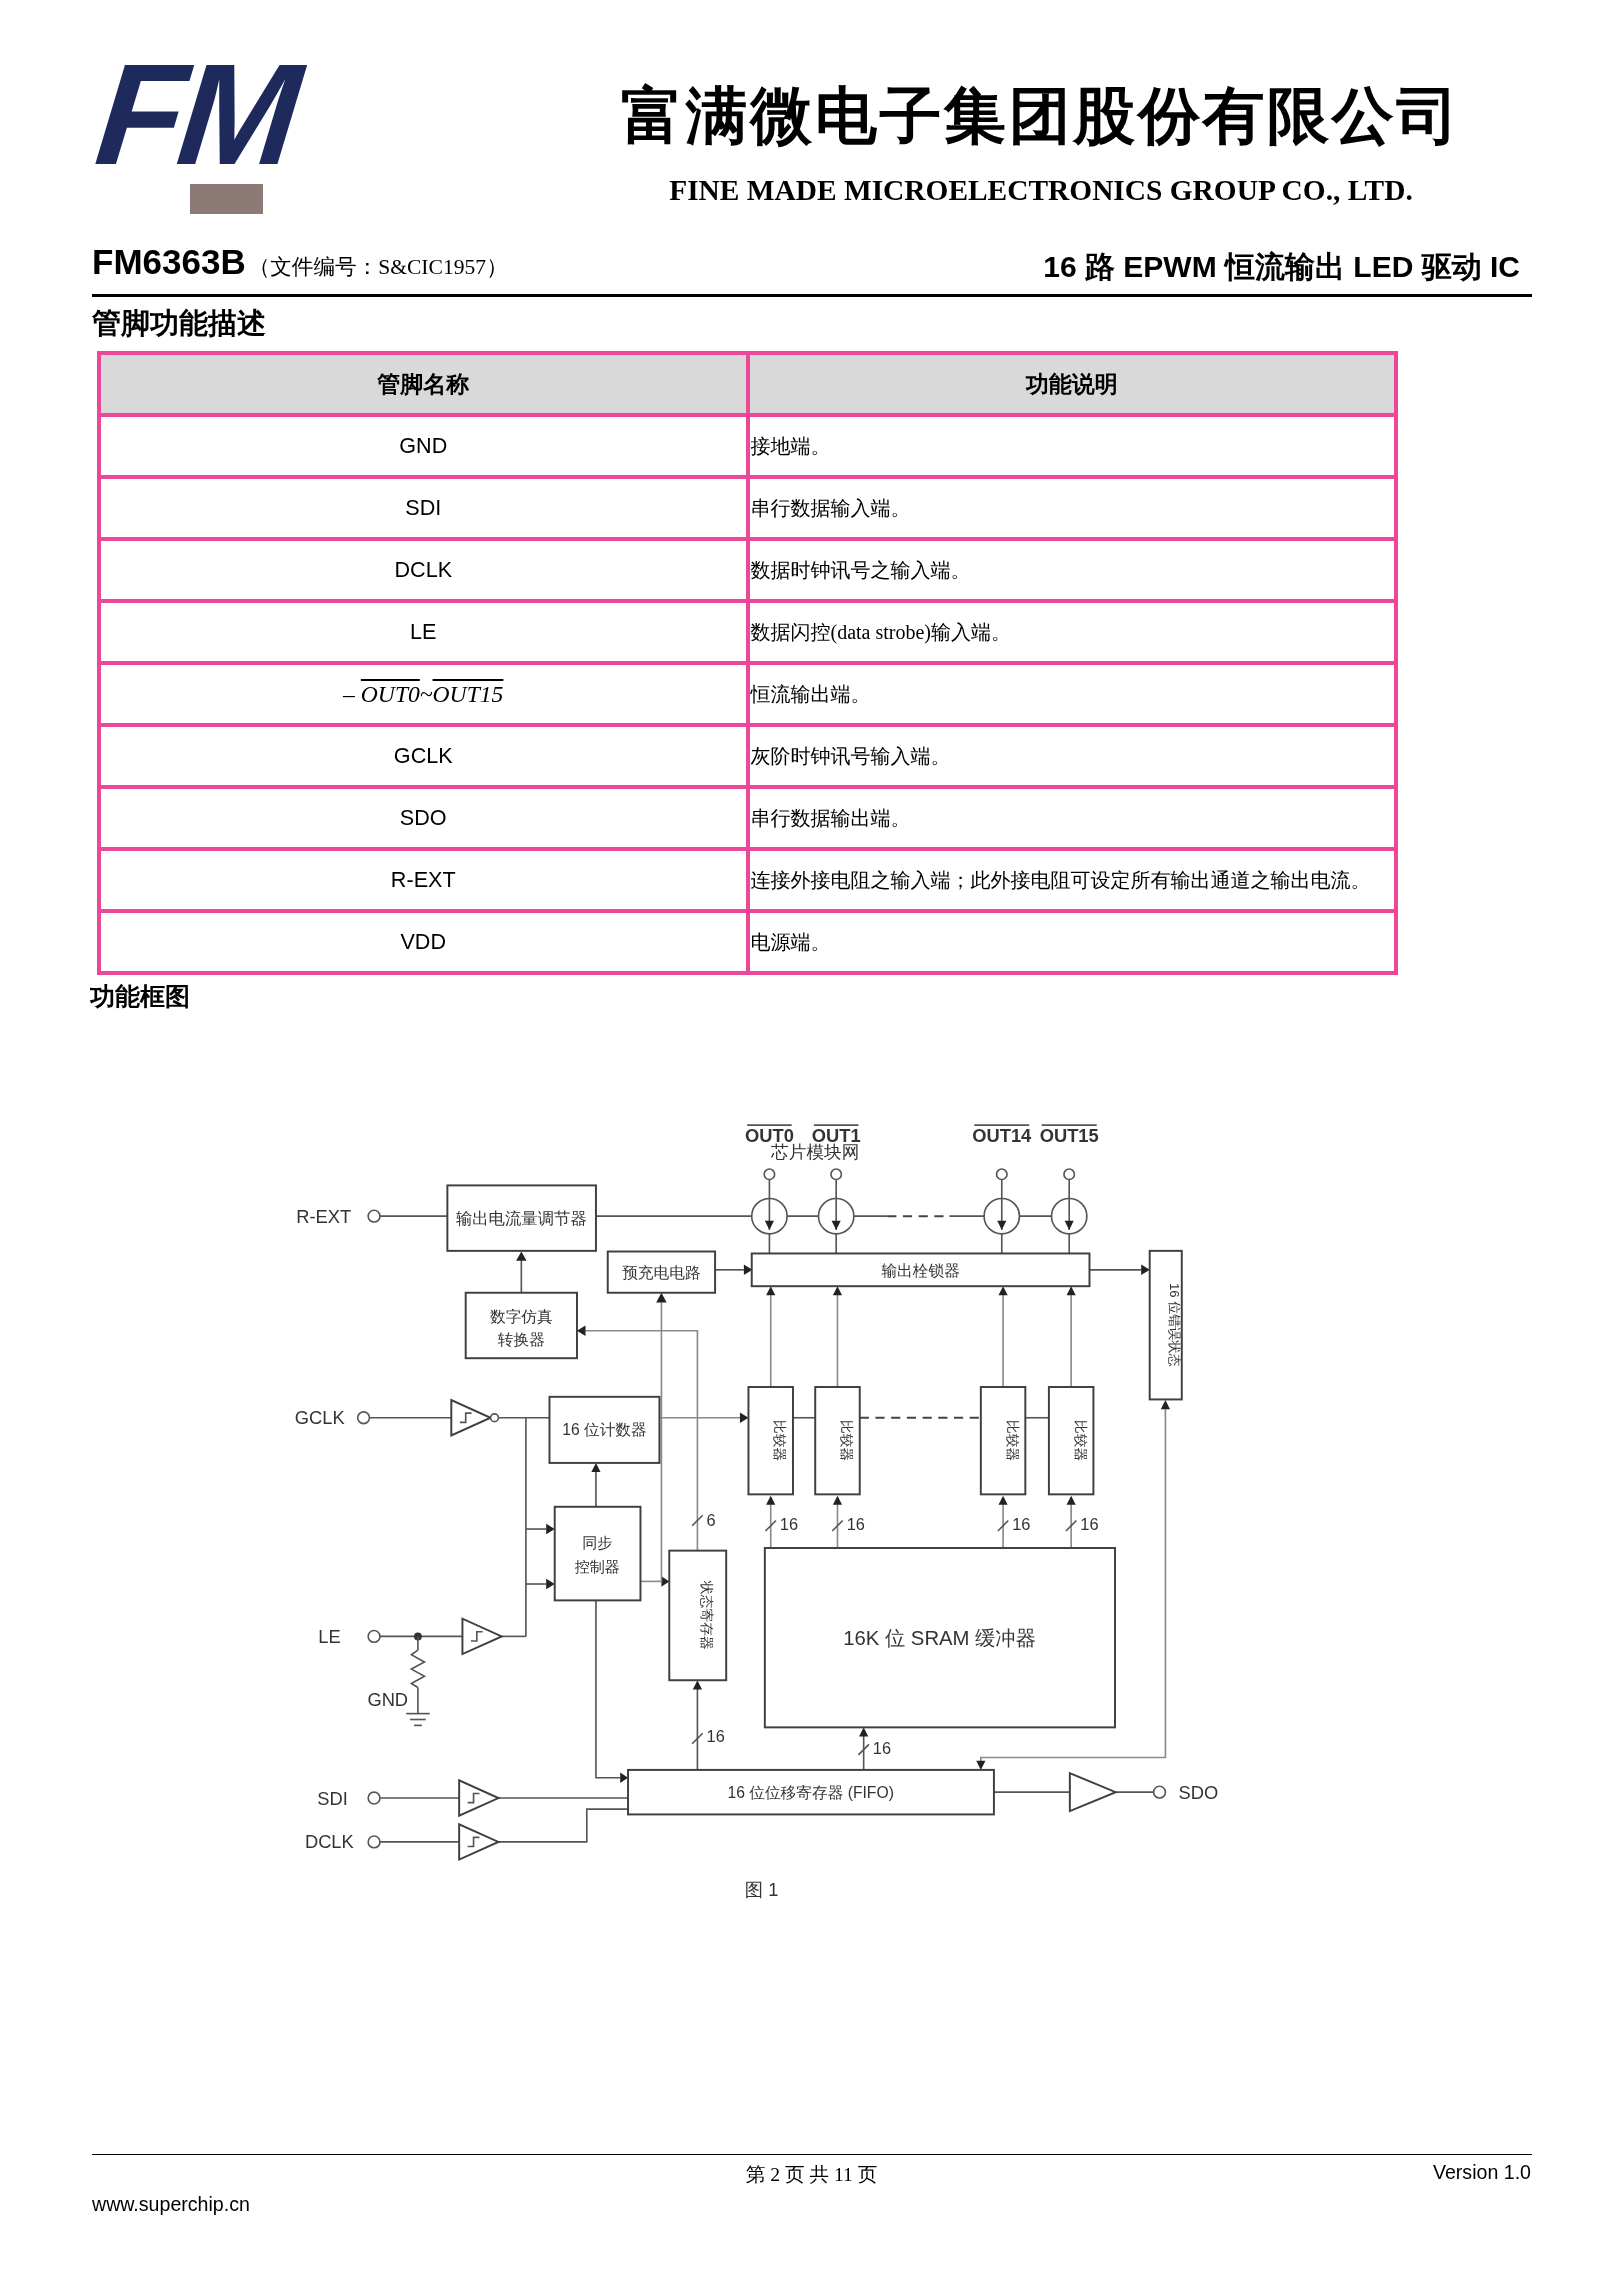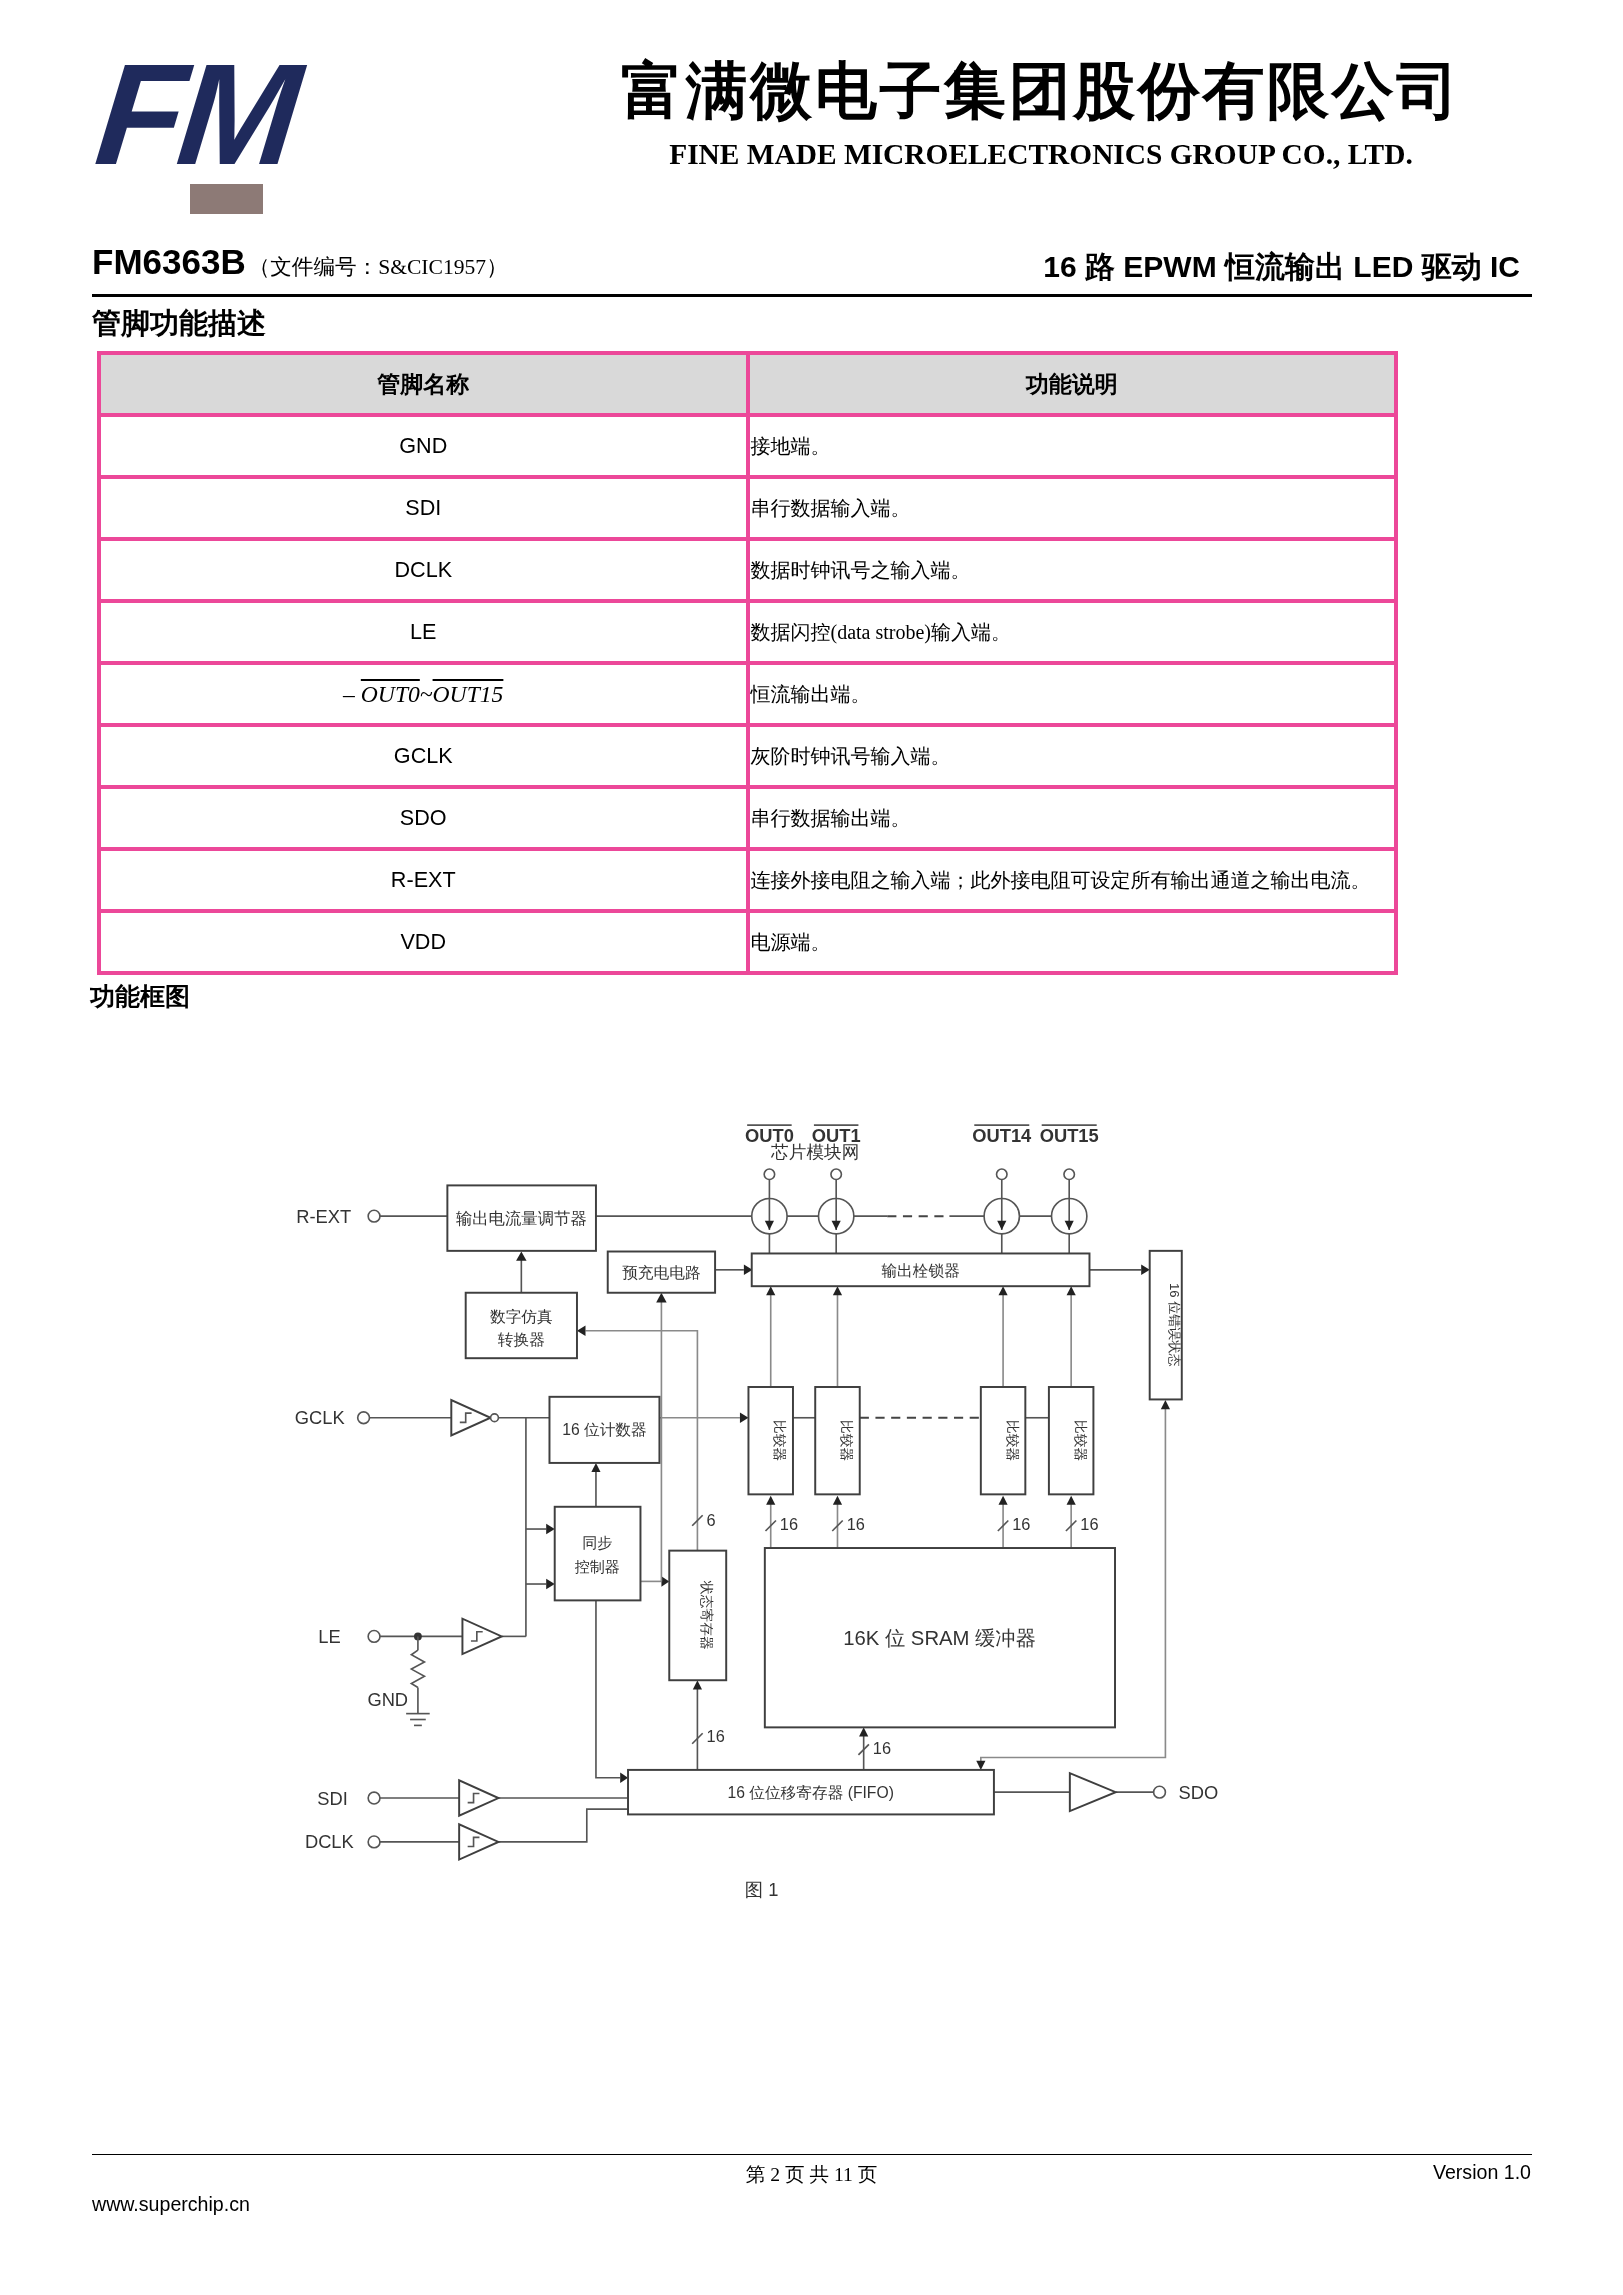--- a/index.html
+++ b/index.html
@@ -4,25 +4,25 @@
 <style>
   html,body{margin:0;padding:0;background:#777;}
   .page{position:relative;width:1623px;height:2295px;background:#ffffff;
         font-family:"Liberation Sans",sans-serif;color:#000;overflow:hidden;}
   
   .logo{position:absolute;left:98px;top:58px;width:353px;height:164px;}
   .logo-fm{position:absolute;left:0;top:-26px;font-family:"Liberation Sans",sans-serif;
            font-weight:bold;font-style:italic;font-size:144px;letter-spacing:-6.5px;
            transform:skewX(-6deg);}
   .logo-notch{position:absolute;left:92px;top:126px;width:73px;height:30px;}
-  .company{position:absolute;left:537px;top:49px;width:1008px;text-align:center;}
+  .company{position:absolute;left:537px;top:74px;width:1008px;text-align:center;}
   .company-cn{font-family:"Liberation Serif",serif;font-weight:bold;font-size:62px;
               letter-spacing:2.6px;white-space:nowrap;}
   .company-en{font-family:"Liberation Serif",serif;font-weight:bold;font-size:29.4px;
-              margin-top:5px;white-space:nowrap;}
+              margin-top:16px;white-space:nowrap;}
   .prodline{position:absolute;left:92px;top:242px;width:1440px;height:46px;}
   .part-no{font-weight:bold;font-size:35px;font-family:"Liberation Sans",sans-serif;}
   .doc-no{font-size:21.6px;font-family:"Liberation Serif",serif;margin-top:27px;}
   .prod-title{position:absolute;right:12px;top:5.2px;font-weight:bold;font-size:30px;}
   .rule-thick{position:absolute;left:92px;top:294px;width:1440px;height:3.3px;background:#000;}
   .h-pin{position:absolute;left:92px;top:304px;font-family:"Liberation Serif",serif;
          font-weight:bold;font-size:29px;}
   
   table.pins{position:absolute;left:97px;top:351px;width:1301px;border-collapse:collapse;
              table-layout:fixed;}

